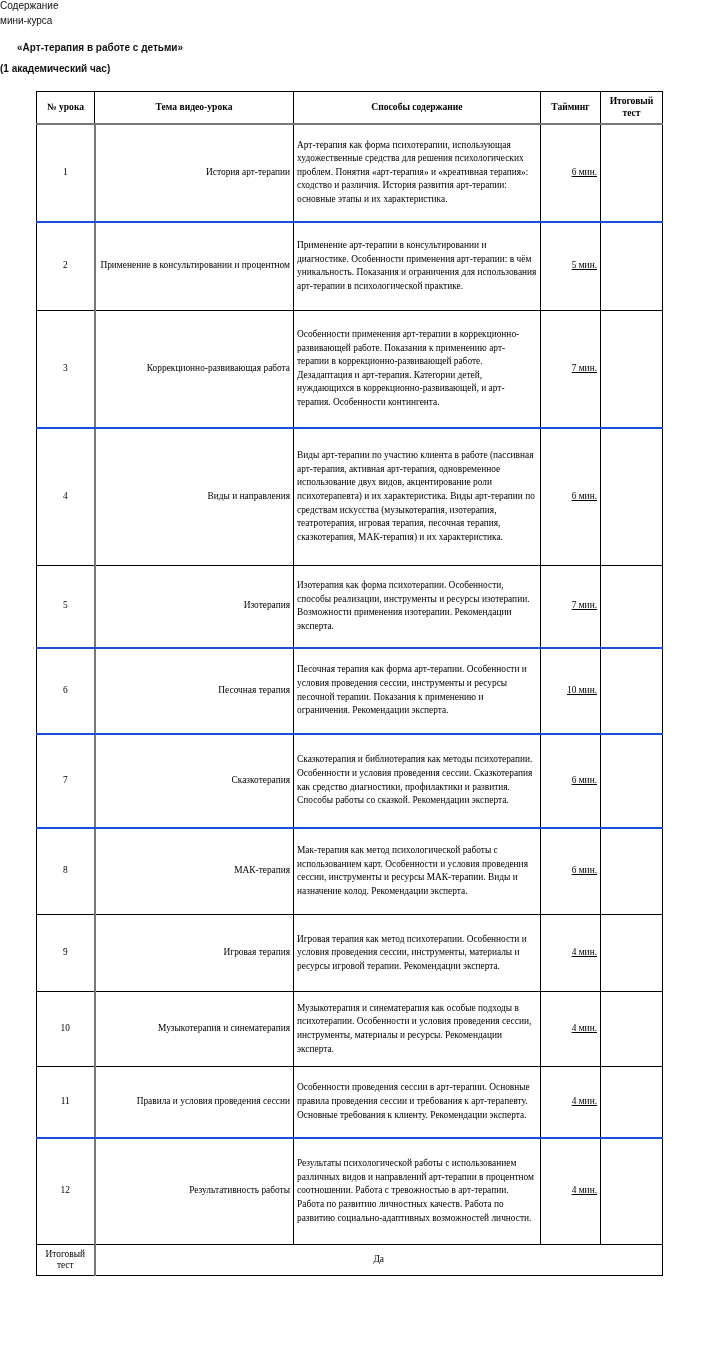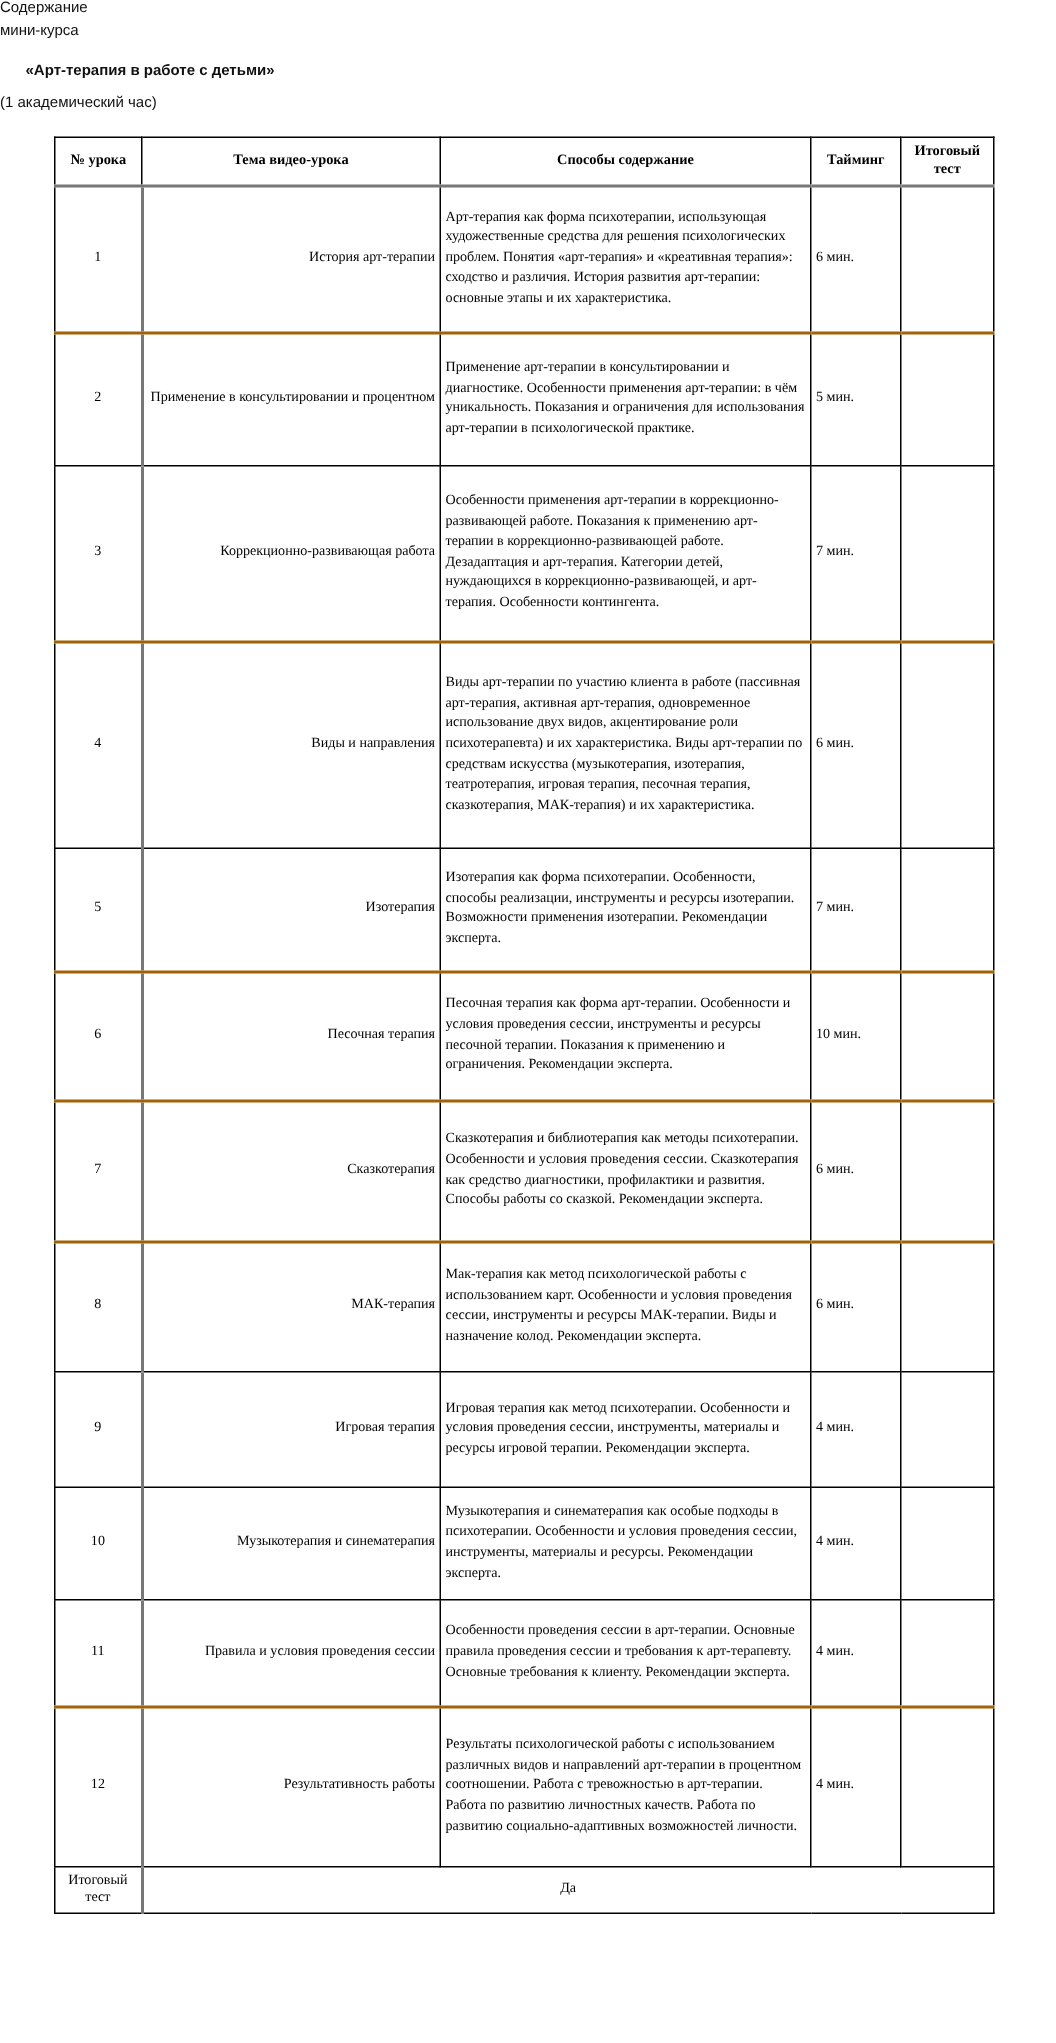--- a/index.html
+++ b/index.html
@@ -1,31 +1,31 @@
 <!DOCTYPE html>
 <html><head>
   <meta charset="utf-8">
   <style>
     html, body { margin: 0; padding: 0; background: #ffffff; }
     body { width: 704px; height: 1362px; position: relative; color: #000; overflow: hidden; }
     .heading { position: absolute; left: 0; width: 640px; font-family: "Liberation Sans", sans-serif; font-size: 10px; color: #111; }
     .h1 { top: 0px; }
     .h2 { top: 15px; }
     .h3 { top: 42px; font-weight: bold; margin-left: 17px; }
-    .h4 { top: 63px; font-weight: normal; }
+    .h4 { top: 63px; font-weight: bold; }
     table.content { position: absolute; left: 36px; top: 91px; width: 626px; border-collapse: collapse; table-layout: fixed; font-family: "Liberation Serif", serif; font-size: 9.4px; line-height: 13.6px; }
     table.content td, table.content th { border: 1px solid #000; padding: 0 3px; vertical-align: middle; }
     table.content th { font-weight: bold; text-align: center; font-size: 9.6px; line-height: 12px; }
     tr.hdr { height: 32px; }
     tr.hdr th { border-bottom: 2px solid #777; }
-    tr.lr td { border-bottom: 2px solid #a16207; }
+    tr.lr td { border-bottom: 2px solid #1d4ed8; }
     td.num { text-align: center; }
     td.topic { text-align: right; padding-left: 3px; border-radius: 13px; }
     td.summary { text-align: left; padding-left: 34px; padding-right: 2px; }
-    td.timing { text-align: left; }
+    td.timing { text-align: right; text-decoration: underline; }
     td.test { }
     td.center { text-align: center; }
     tr.r1 { height: 98px; } tr.r2 { height: 89px; } tr.r3 { height: 117px; }
     tr.r4 { height: 138px; } tr.r5 { height: 82px; } tr.r6 { height: 86px; }
     tr.r7 { height: 94px; } tr.r8 { height: 87px; } tr.r9 { height: 77px; }
     tr.r10 { height: 75px; } tr.r11 { height: 71px; } tr.r12 { height: 107px; }
     tr.total { height: 32px; } tr.final { height: 31px; }
     td.vcol { border-left: 2px solid #777 !important; }
   </style>
 </head>

